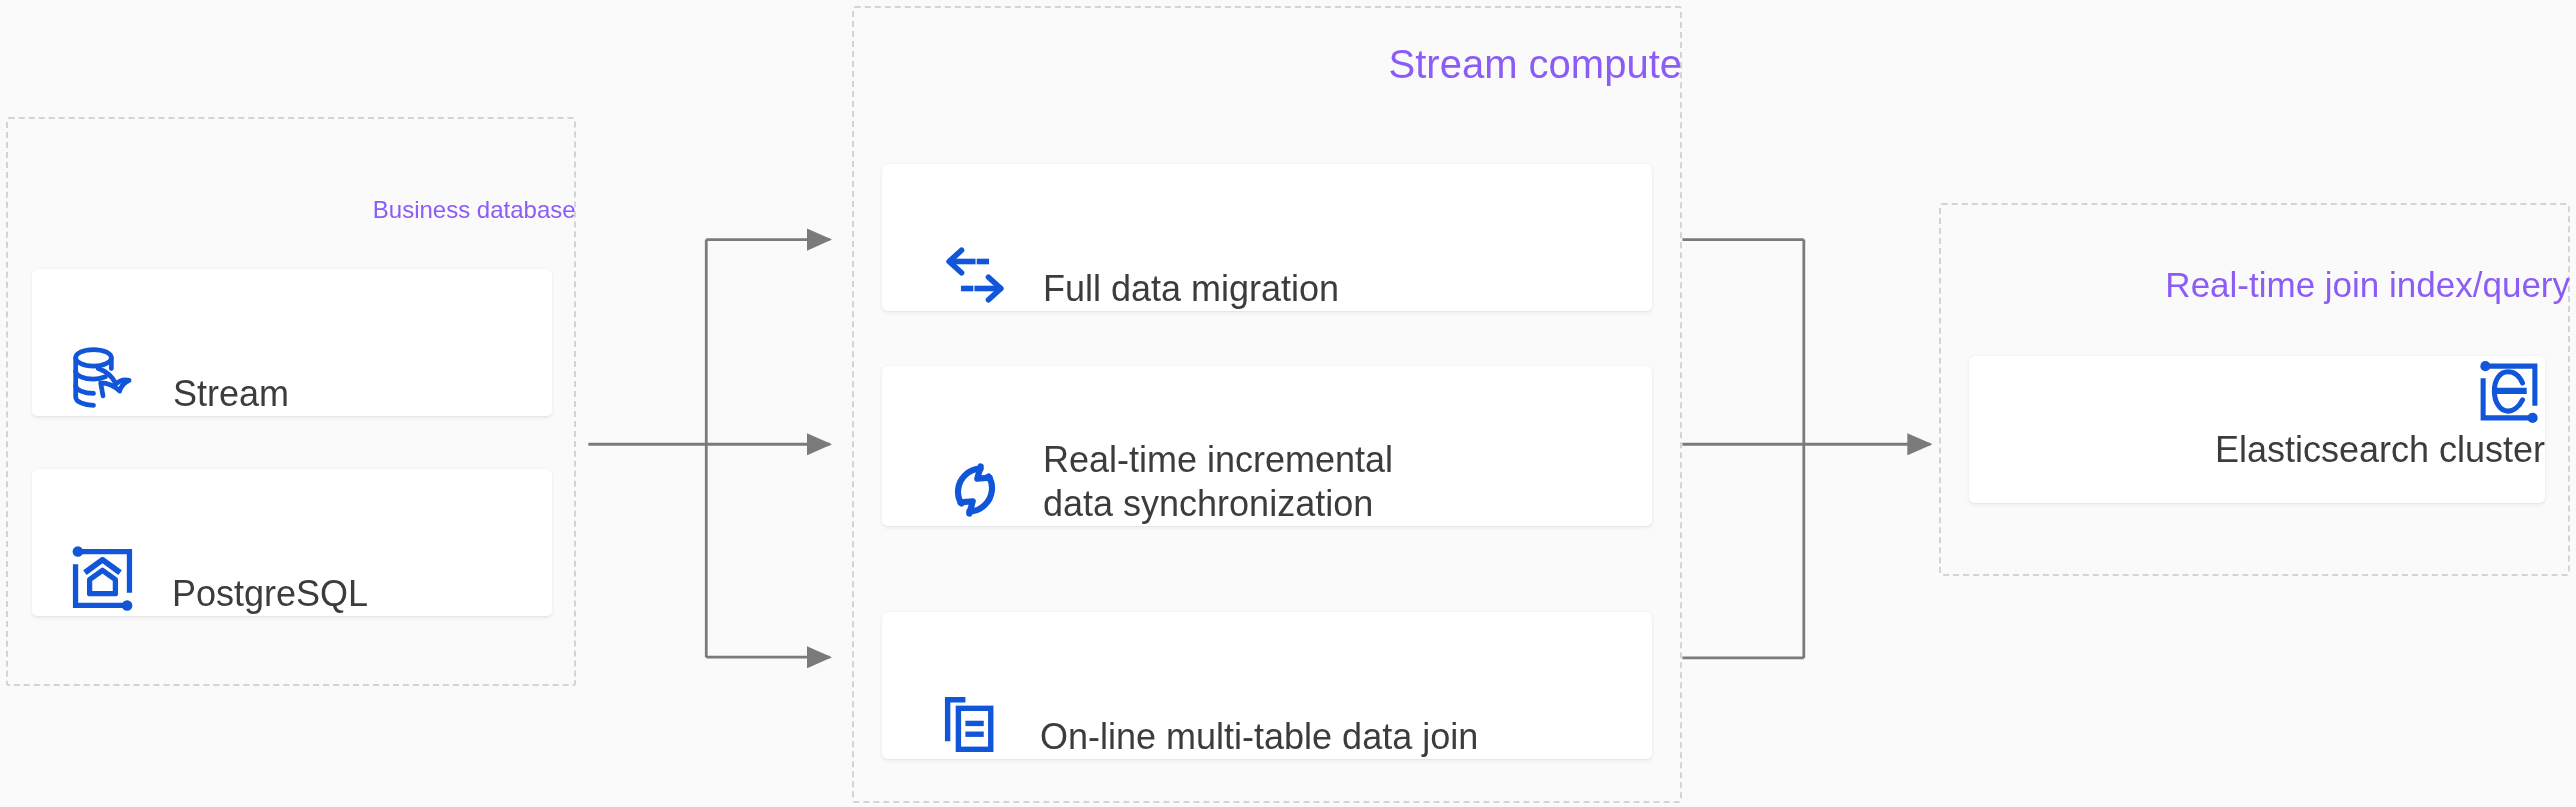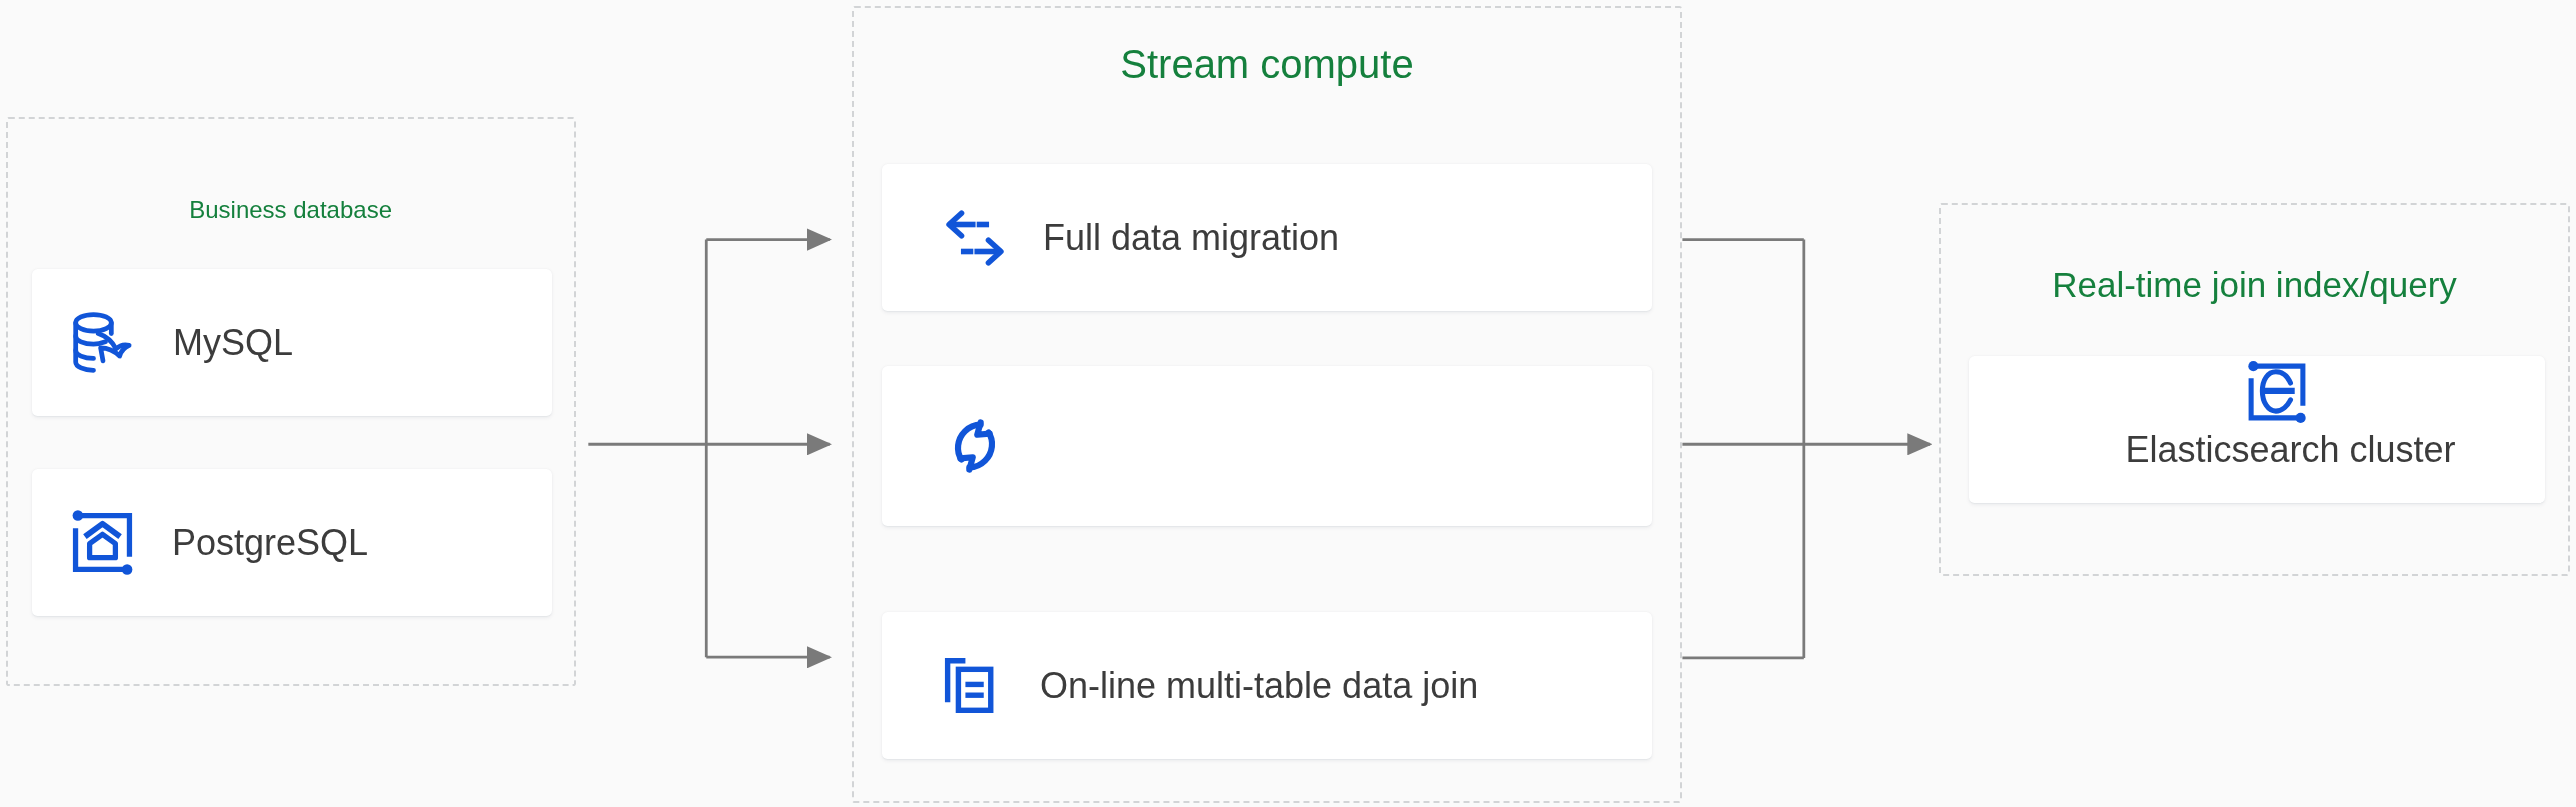--- a/index.html
+++ b/index.html
@@ -16,43 +16,43 @@
   .group{
     position:absolute;
     border:2.1px dashed #d2d4d6;
     border-radius:2.8px;
     background:transparent;
     box-sizing:border-box;
   }
   .group-title{
     position:absolute;
     left:0;right:0;
-    text-align:center;
-    color:#15803d;
+    text-align:right;
+    color:#8b5cf6;
     font-weight:400;
     white-space:nowrap;
   }
 
   #group-business{left:5.6px;top:117px;width:570px;height:569px;}
   #title-business{top:196px;font-size:24px;}
 
   #group-stream{left:852px;top:5.6px;width:830px;height:797px;}
   #title-stream{top:42px;font-size:40px;}
 
   #group-index{left:1939px;top:203px;width:631px;height:373px;}
   #title-index{top:265px;font-size:35px;}
 
   
   .card{
     position:absolute;
     background:#ffffff;
     border-radius:5.6px;
     box-shadow:0 1.4px 4.2px rgba(20,30,60,0.06), 0 0.7px 1.4px rgba(20,30,60,0.05);
     display:flex;
-    align-items:center;
+    align-items:flex-end;
     box-sizing:border-box;
   }
   .card-icon{
     flex:0 0 auto;
     display:flex;align-items:center;justify-content:center;
   }
   .card-label{
     color:#3c3c3c;
     font-size:36px;
     line-height:1.22;
@@ -112,21 +112,21 @@
     <span class="card-icon">
       <svg width="76" height="76" viewBox="0 0 64 64" fill="none">
         <ellipse cx="24" cy="15" rx="15" ry="7" stroke="#1155d8" stroke-width="4"></ellipse>
         <path d="M9 15 L9 48 C9 52 16 55 24 55" stroke="#1155d8" stroke-width="4" fill="none" stroke-linecap="round"></path>
         <path d="M39 15 L39 24" stroke="#1155d8" stroke-width="4" fill="none" stroke-linecap="round"></path>
         <path d="M9 26 C9 30 16 33 24 33 C28 33 31 32 34 31" stroke="#1155d8" stroke-width="4" fill="none" stroke-linecap="round"></path>
         <path d="M9 38 C9 42 16 45 24 45" stroke="#1155d8" stroke-width="4" fill="none" stroke-linecap="round"></path>
         <path d="M28 24 C34 26 40 31 43 37 C46 34 50 33 54 34 C50 36 47 39 46 43 C42 39 36 36 30 36 L32 47" stroke="#1155d8" stroke-width="4" fill="none" stroke-linecap="round" stroke-linejoin="round"></path>
       </svg>
     </span>
-    <span class="card-label">MySQL</span>
+    <span class="card-label">Stream</span>
   </div>
 
   <div class="card" id="card-postgres">
     <span class="card-icon">
       <svg width="75" height="75" viewBox="0 0 64 64" fill="none">
         <path d="M9 22 L9 55 L48 55" stroke="#1155d8" stroke-width="4.5" fill="none" stroke-linecap="square"></path>
         <path d="M12 9 L55 9 L55 42" stroke="#1155d8" stroke-width="4.5" fill="none" stroke-linecap="square"></path>
         <circle cx="11" cy="9" r="4.5" fill="#1155d8"></circle>
         <circle cx="53" cy="55" r="4.5" fill="#1155d8"></circle>
         <path d="M17 27 L32 16 L47 27" stroke="#1155d8" stroke-width="5" fill="none" stroke-linejoin="round"></path>
@@ -155,20 +155,22 @@
 
   <div class="card" id="card-sync">
     <span class="card-icon">
       <svg width="72" height="72" viewBox="0 0 64 64" fill="none">
         <path d="M44 20 C49 27 48 38 41 45 C37 49 32 51 27 51" stroke="#1155d8" stroke-width="5.5" fill="none" stroke-linecap="round"></path>
         <path d="M20 44 C15 37 16 26 23 19 C27 15 32 13 37 13" stroke="#1155d8" stroke-width="5.5" fill="none" stroke-linecap="round"></path>
         <path d="M45 21 L34 22 L37 11" stroke="#1155d8" stroke-width="5.5" fill="none" stroke-linejoin="round" stroke-linecap="round"></path>
         <path d="M19 43 L30 42 L27 53" stroke="#1155d8" stroke-width="5.5" fill="none" stroke-linejoin="round" stroke-linecap="round"></path>
       </svg>
     </span>
+    <span class="card-label">Real-time incremental
+data synchronization</span>
   </div>
 
   <div class="card" id="card-join">
     <span class="card-icon">
       <svg width="69" height="69" viewBox="0 0 64 64" fill="none">
         <path d="M22 9 L8 9 L8 45" stroke="#1155d8" stroke-width="5" fill="none" stroke-linecap="square"></path>
         <rect x="18" y="17" width="30" height="38" stroke="#1155d8" stroke-width="5" fill="none"></rect>
         <path d="M27 31 L39 31" stroke="#1155d8" stroke-width="5" stroke-linecap="square"></path>
         <path d="M27 41 L39 41" stroke="#1155d8" stroke-width="5" stroke-linecap="square"></path>
       </svg>

